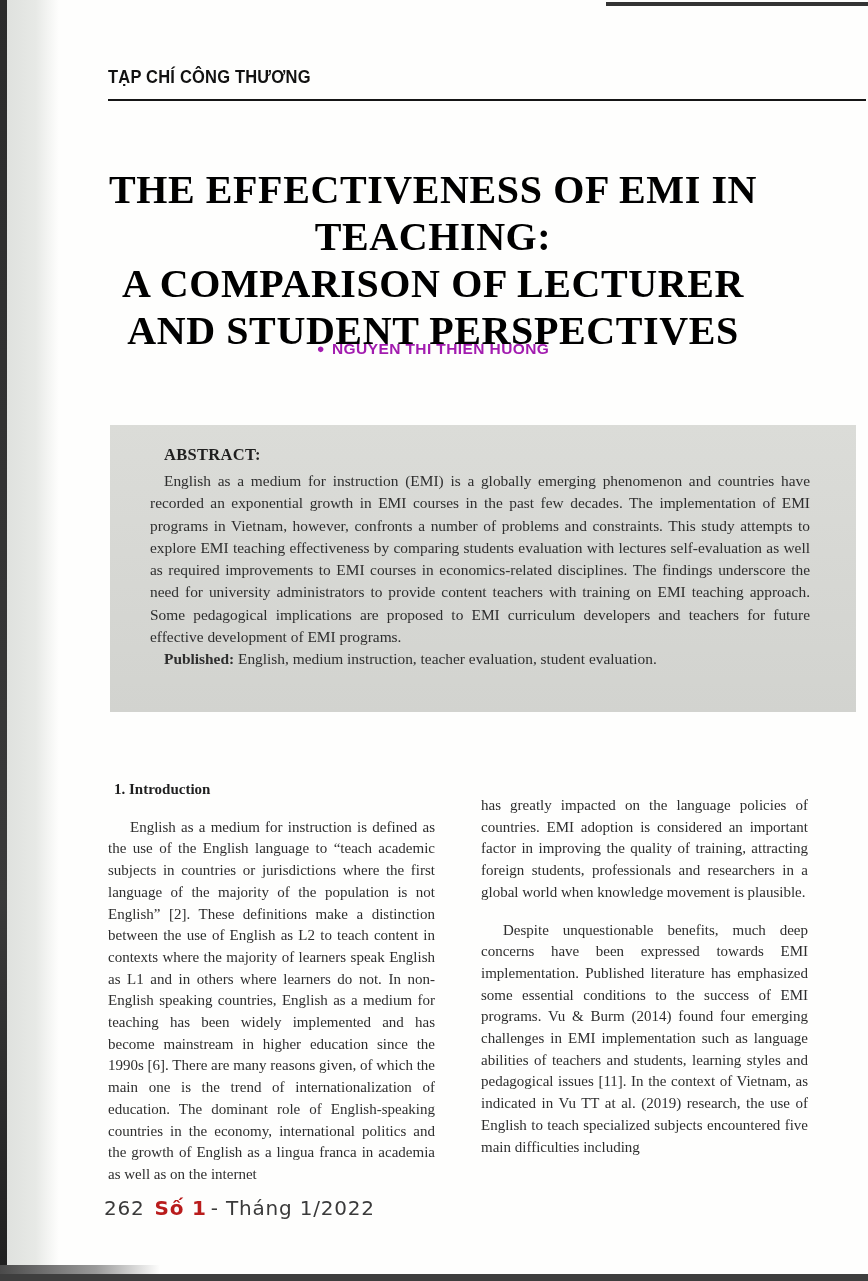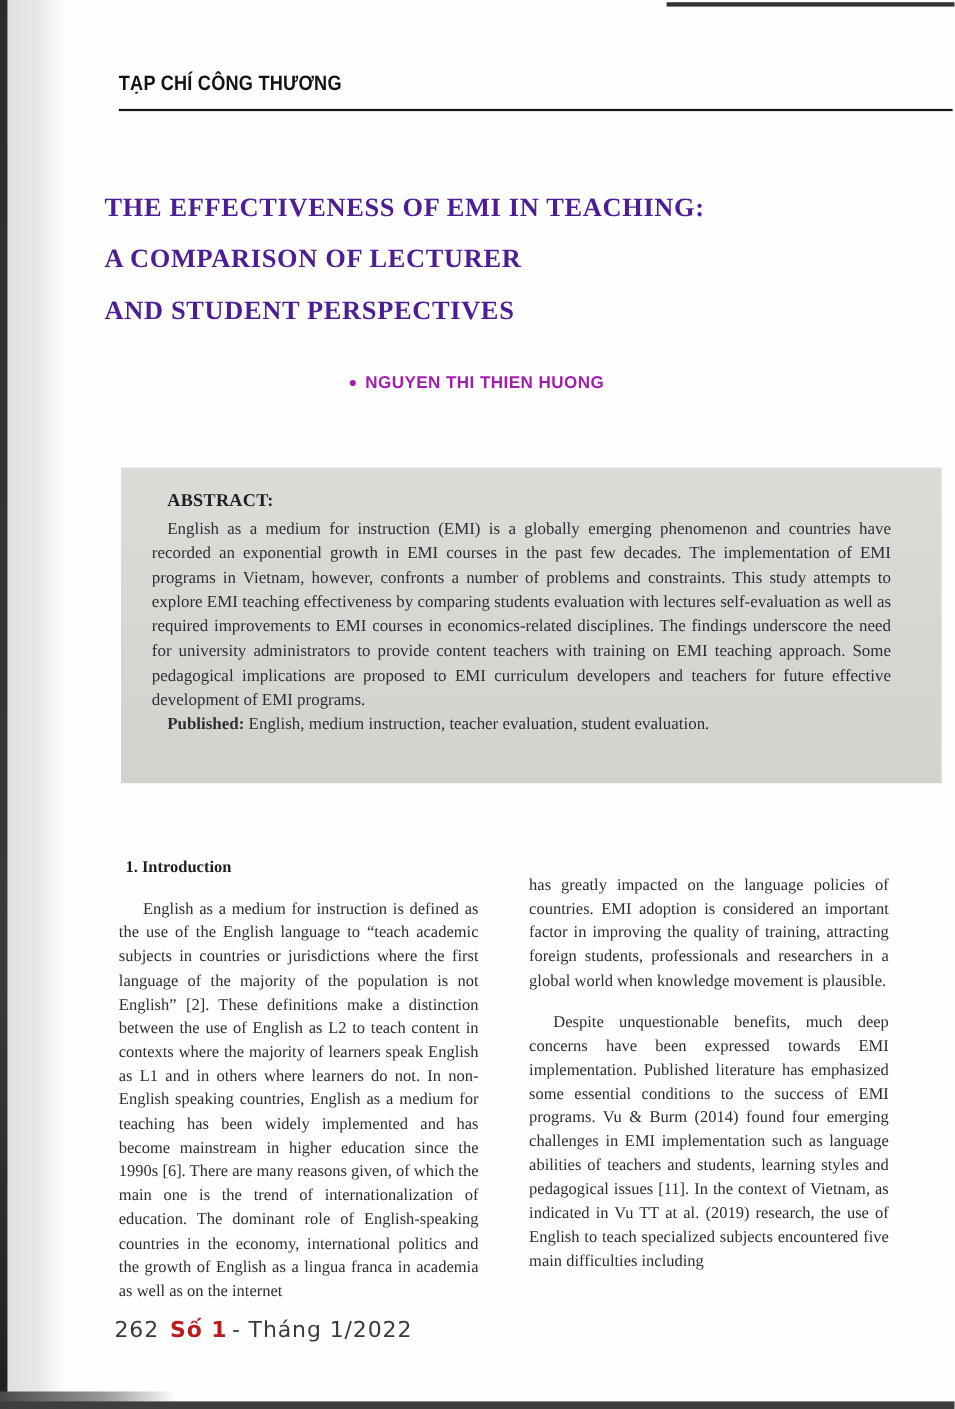--- a/index.html
+++ b/index.html
@@ -20,30 +20,30 @@
   .edge-bottom { position:absolute; bottom:0; left:0; width:100%; height:7px; background:#3e3e3e; }
 
   
   .journal { position:absolute; top:66px; left:108px;
     font-family:"Liberation Sans","DejaVu Sans",sans-serif;
     font-weight:800; font-size:16.5px; letter-spacing:0.2px; color:#121212;
     transform:scaleY(1.15); transform-origin:left top; }
   .header-rule { position:absolute; top:99px; left:108px; width:758px; height:2px; background:#161616; }
 
   
-  .title { position:absolute; top:166px; left:95px; width:676px; text-align:left;
-    font-weight:700; font-size:24px; line-height:47px; letter-spacing:0.6px; color:#4c1d95; }
+  .title { position:absolute; top:166px; left:95px; width:676px; text-align:center;
+    font-weight:700; font-size:40px; line-height:47px; letter-spacing:0.6px; color:#000000; }
   .author { position:absolute; top:340px; left:95px; width:676px; text-align:center;
     font-family:"Liberation Sans","DejaVu Sans",sans-serif;
     font-weight:700; font-size:15.5px; letter-spacing:0.4px; color:#a21caf; }
   .author .bullet { font-size:13px; margin-right:7px; position:relative; top:-1px; }
 
   
   .abstract { position:absolute; top:425px; left:110px; width:746px; height:287px;
-    box-sizing:border-box; padding:20px 46px 18px 28px;
+    box-sizing:border-box; padding:20px 46px 18px 40px;
     background:linear-gradient(180deg, var(--abstract-bg,#dbdcd8), #d2d3cf); }
   .abstract-heading { font-weight:700; font-size:16.5px; letter-spacing:0.3px;
     text-indent:14px; margin:0 0 5px 0; color:#1f1f1f; }
   .abstract-body { margin:0; font-size:15.4px; line-height:22.3px; text-align:justify; text-indent:14px; }
   .abstract-keywords { margin:0; font-size:15.4px; line-height:22.3px; text-indent:14px; }
   .abstract-keywords .kw-label { font-weight:700; }
 
   
   .columns { position:absolute; top:779px; left:92px; width:732px; display:flex; gap:14px; }
   .col { width:359px; font-size:15px; line-height:21.7px; text-align:justify; }

